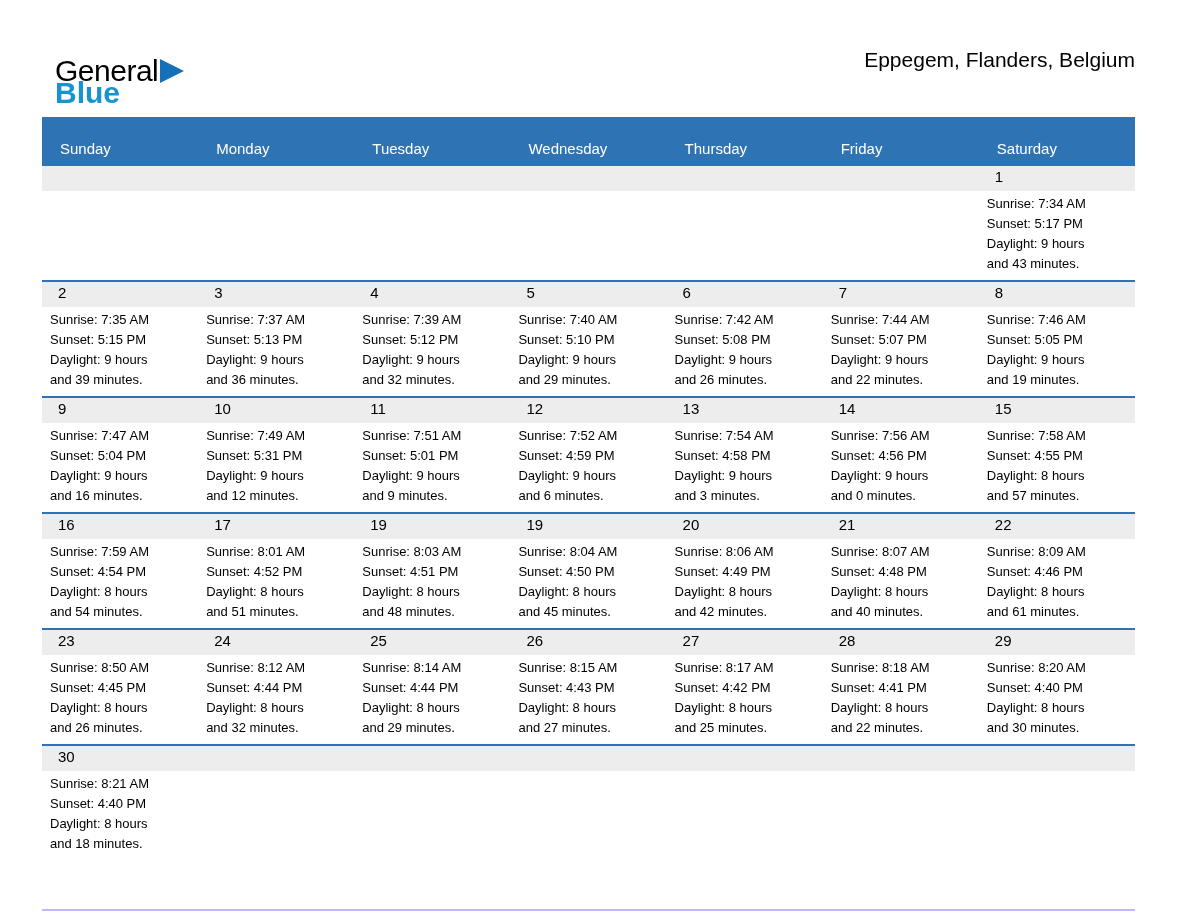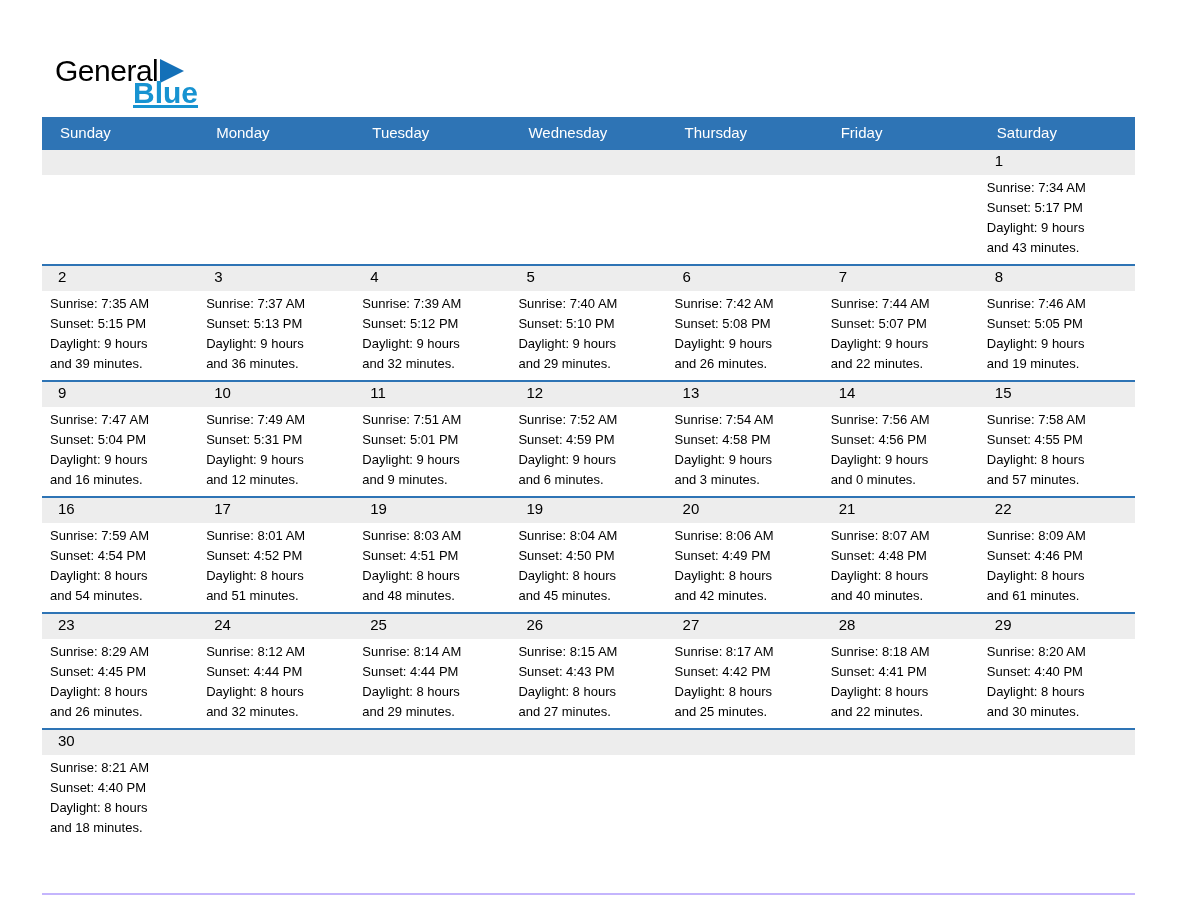--- a/index.html
+++ b/index.html
@@ -10,51 +10,52 @@
   }
   .topbar{
     display:flex;justify-content:space-between;align-items:flex-start;
     padding:40px 53px 0 55px;height:117px;box-sizing:border-box;
   }
   
   .logo{padding-top:16px;}
   .logo-row{display:flex;align-items:center;}
   .logo-general{font-size:30px;font-weight:400;letter-spacing:-0.5px;color:#000;line-height:1;}
   .logo-triangle{width:0;height:0;border-left:24px solid #1470B8;border-top:12px solid transparent;border-bottom:12px solid transparent;margin-left:2px;}
-  .logo-blue{font-size:30px;font-weight:700;color:#1793D1;line-height:1;margin-left:78px;margin-top:-8px;text-decoration:underline;}
+  .logo-blue{font-size:30px;font-weight:700;color:#1793D1;line-height:1;margin-top:-8px;}
   
   .titles{text-align:right;}
   .title{font-size:40px;font-weight:400;line-height:1.15;}
   .subtitle{font-size:21px;margin-top:8px;}
   
   .calendar{margin:0 53px 0 42px;}
   table{width:100%;border-collapse:collapse;table-layout:fixed;}
   thead th{
     background:#2E74B5;color:#fff;font-weight:400;font-size:15px;
-    text-align:left;padding:7px 4px 7px 18px;
+    text-align:left;padding:23px 4px 7px 18px;
   }
   tbody tr{border-top:2px solid #2E74B5;}
   tbody tr.last{border-bottom:2px solid #c4b5fd;margin-left:24px;}
   td{vertical-align:top;padding:0;height:108px;}
   tr.last td{height:163px;}
   .strip{background:#EDEDED;height:23px;padding:2px 0 0 16px;font-size:15px;}
   .details{padding:3px 6px 6px 8px;font-size:13px;line-height:20px;}
 </style>
 </head>
 <body>
 
 <div class="topbar">
   <div class="logo">
     <div class="logo-row">
       <span class="logo-general">General</span>
       <span class="logo-triangle"></span>
     </div>
     <div class="logo-blue">Blue</div>
   </div>
   <div class="titles">
+    <div class="subtitle">Eppegem, Flanders, Belgium</div>
   </div>
 </div>
 
 <div class="calendar">
   <table>
     <thead>
       <tr id="weekday-row">
           <th>Sunday</th>
           <th>Monday</th>
           <th>Tuesday</th>
@@ -292,21 +293,21 @@
               <div>Sunset: 4:46 PM</div>
               <div>Daylight: 8 hours</div>
               <div>and 61 minutes.</div>
             </div>
           </td>
         </tr>
         <tr class="">
           <td>
             <div class="strip"><span>23</span></div>
             <div class="details">
-              <div>Sunrise: 8:29 AM</div>
+              <div>Sunrise: 8:50 AM</div>
               <div>Sunset: 4:45 PM</div>
               <div>Daylight: 8 hours</div>
               <div>and 26 minutes.</div>
             </div>
           </td>
           <td>
             <div class="strip"><span>24</span></div>
             <div class="details">
               <div>Sunrise: 8:12 AM</div>
               <div>Sunset: 4:44 PM</div>

